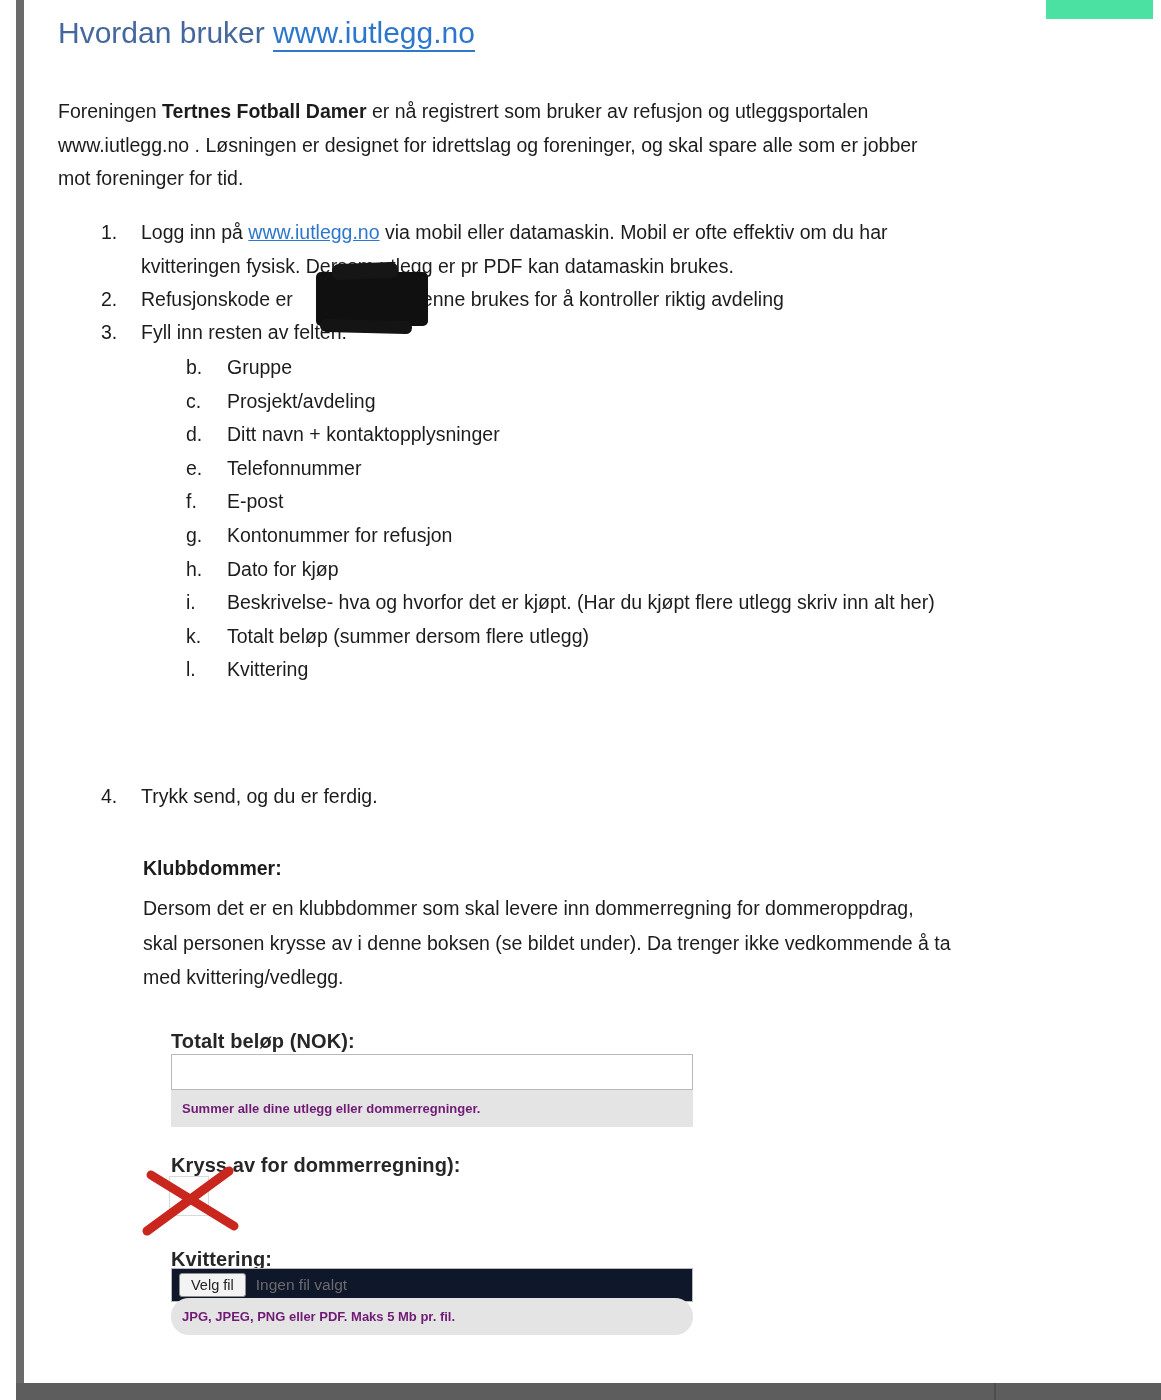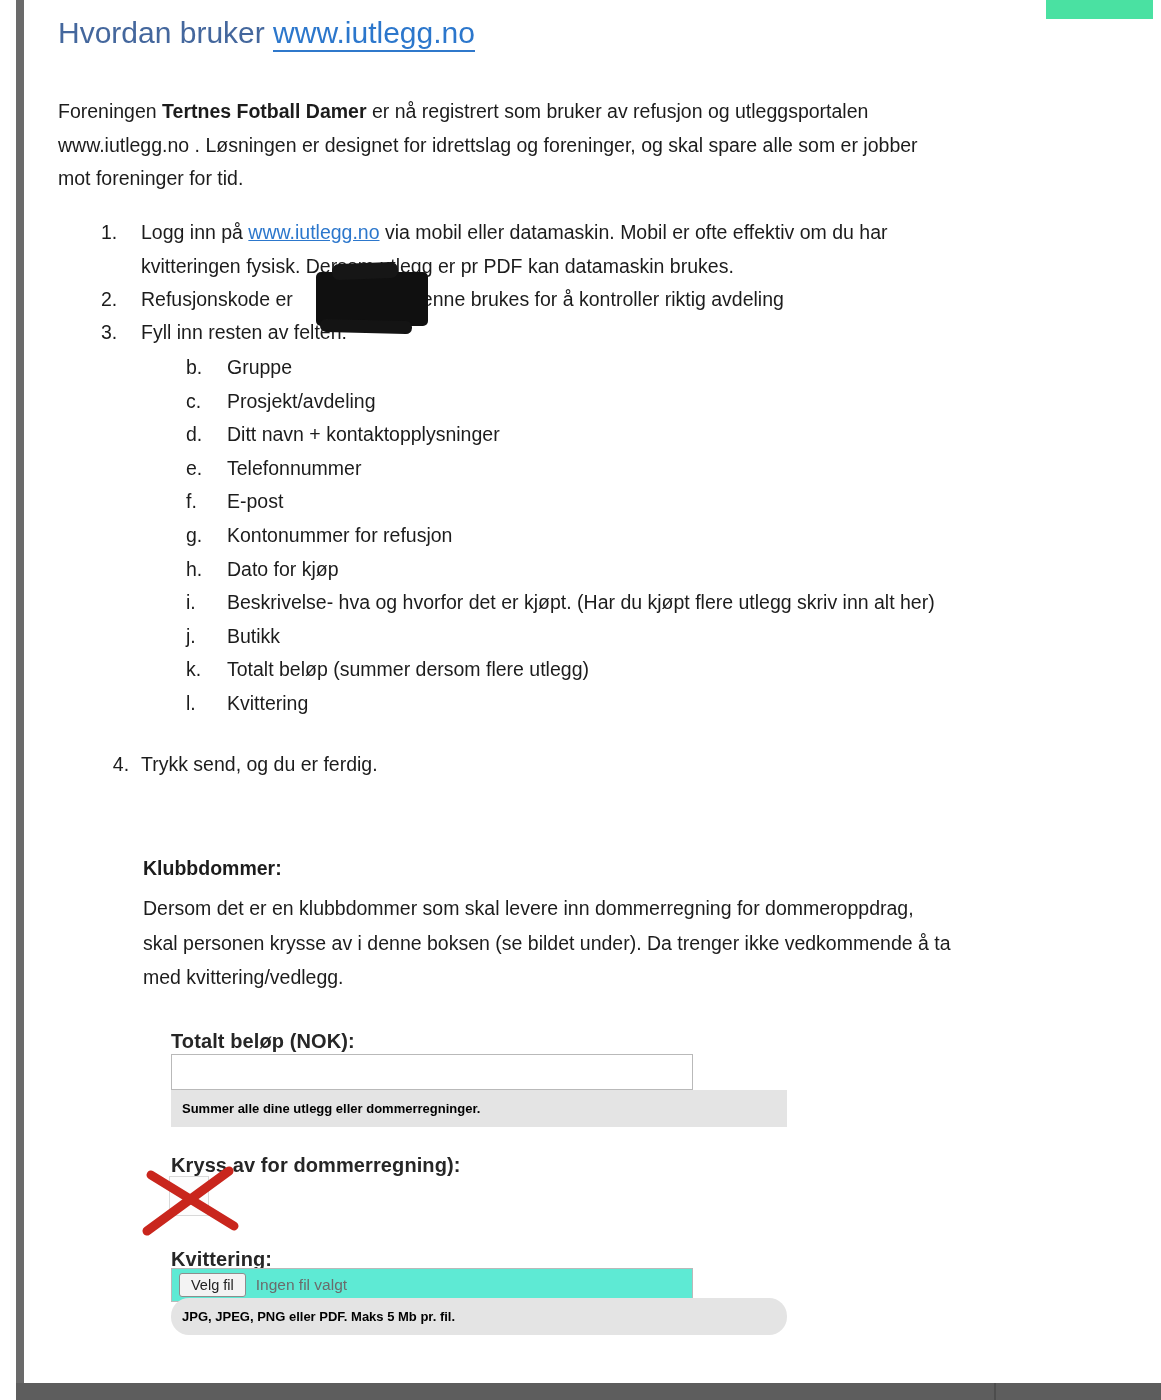--- a/index.html
+++ b/index.html
@@ -20,21 +20,21 @@
   
   .bodytext { font-size:19.5px; line-height:33.5px; color:#1c1c1c; }
   .intro { position:absolute; left:42px; top:95px; }
   .intro .org { font-weight:700; }
 
   .step { position:absolute; left:85px; white-space:nowrap; }
   .step-num { display:inline-block; width:40px; }
   .inline-link { color:#2c77cc; text-decoration:underline; cursor:pointer; }
   .redaction-gap { display:inline-block; width:115px; }
 
-  .step1 { top:216px; } .step2 { top:283px; } .step3 { top:316px; } .step4 { top:748px;text-align:center; }
+  .step1 { top:216px; } .step2 { top:283px; } .step3 { top:316px; } .step4 { top:780px; }
   .step .line2 { margin-left:40px; }
 
   .sublist { position:absolute; left:170px; top:351px; font-size:19.5px; line-height:33.6px; }
   .sub-marker { display:inline-block; width:41px; }
 
   .klubb-heading { position:absolute; left:127px; top:857px; font-size:19.5px; font-weight:700; }
   .klubb-body { position:absolute; left:127px; top:891px; line-height:34.5px; }
 
   
   .redaction {
@@ -56,36 +56,36 @@
   .lbl-amount { top:0; }
   .lbl-check { top:124px; }
   .lbl-receipt { top:218px; }
 
   .amount-input {
     position:absolute; left:0; top:24px; width:522px; height:36px;
     border:1px solid #b9b9b9; background:#ffffff; box-sizing:border-box;
     font-family:"Liberation Sans", sans-serif; font-size:16px; padding:0 8px; outline:none;
   }
   .help-band {
-    position:absolute; left:0; width:616px; height:37px; background:#e4e4e4;
+    position:absolute; left:0; width:522px; height:37px; background:#e4e4e4;
     display:flex; align-items:center; padding-left:11px; box-sizing:border-box;
-    font-size:13px; font-weight:700; color:#000000;
+    font-size:13px; font-weight:700; color:#701a75;
   }
   .help1 { top:60px; }
   .help2 { top:268px;border-radius:18px; }
 
   .checkbox {
     position:absolute; left:-2px; top:146px; width:38px; height:38px;
     border:1px solid #d9d9d9; background:#fdfdfd; cursor:pointer;
   }
   .red-x { position:absolute; left:-30px; top:136px; z-index:4; pointer-events:none; }
 
   .file-box {
     position:absolute; left:0; top:238px; width:522px; height:34px;
-    border:1px solid #b9b9b9; background:#5eead4; box-sizing:border-box;
+    border:1px solid #b9b9b9; background:#0f172a; box-sizing:border-box;
     display:flex; align-items:center; padding-left:7px;
   }
   .file-button {
     font-family:"Liberation Sans", sans-serif; font-size:14.5px; color:#222;
     padding:3px 11px; border:1px solid #8d8d8d; border-radius:3px; background:#f3f3f3; cursor:pointer;
   }
   .file-status { margin-left:10px; font-size:15.5px; color:#6b6b6b; }
 </style>
 </head>
 <body>
@@ -120,21 +120,20 @@
 
   <div class="sublist">
     <div><span class="sub-marker">b.</span><span>Gruppe</span></div>
     <div><span class="sub-marker">c.</span><span>Prosjekt/avdeling</span></div>
     <div><span class="sub-marker">d.</span><span>Ditt navn + kontaktopplysninger</span></div>
     <div><span class="sub-marker">e.</span><span>Telefonnummer</span></div>
     <div><span class="sub-marker">f.</span><span>E-post</span></div>
     <div><span class="sub-marker">g.</span><span>Kontonummer for refusjon</span></div>
     <div><span class="sub-marker">h.</span><span>Dato for kjøp</span></div>
     <div><span class="sub-marker">i.</span><span>Beskrivelse- hva og hvorfor det er kjøpt. (Har du kjøpt flere utlegg skriv inn alt her)</span></div>
-    <div><span class="sub-marker">j.</span><span>Butikk</span></div>
     <div><span class="sub-marker">k.</span><span>Totalt beløp (summer dersom flere utlegg)</span></div>
     <div><span class="sub-marker">l.</span><span>Kvittering</span></div>
   </div>
 
   <div class="step step4 bodytext">
     <span class="step-num">4.</span><span>Trykk send, og du er ferdig.</span>
   </div>
 
   <div class="klubb-heading">Klubbdommer:</div>
   <div class="klubb-body bodytext">

